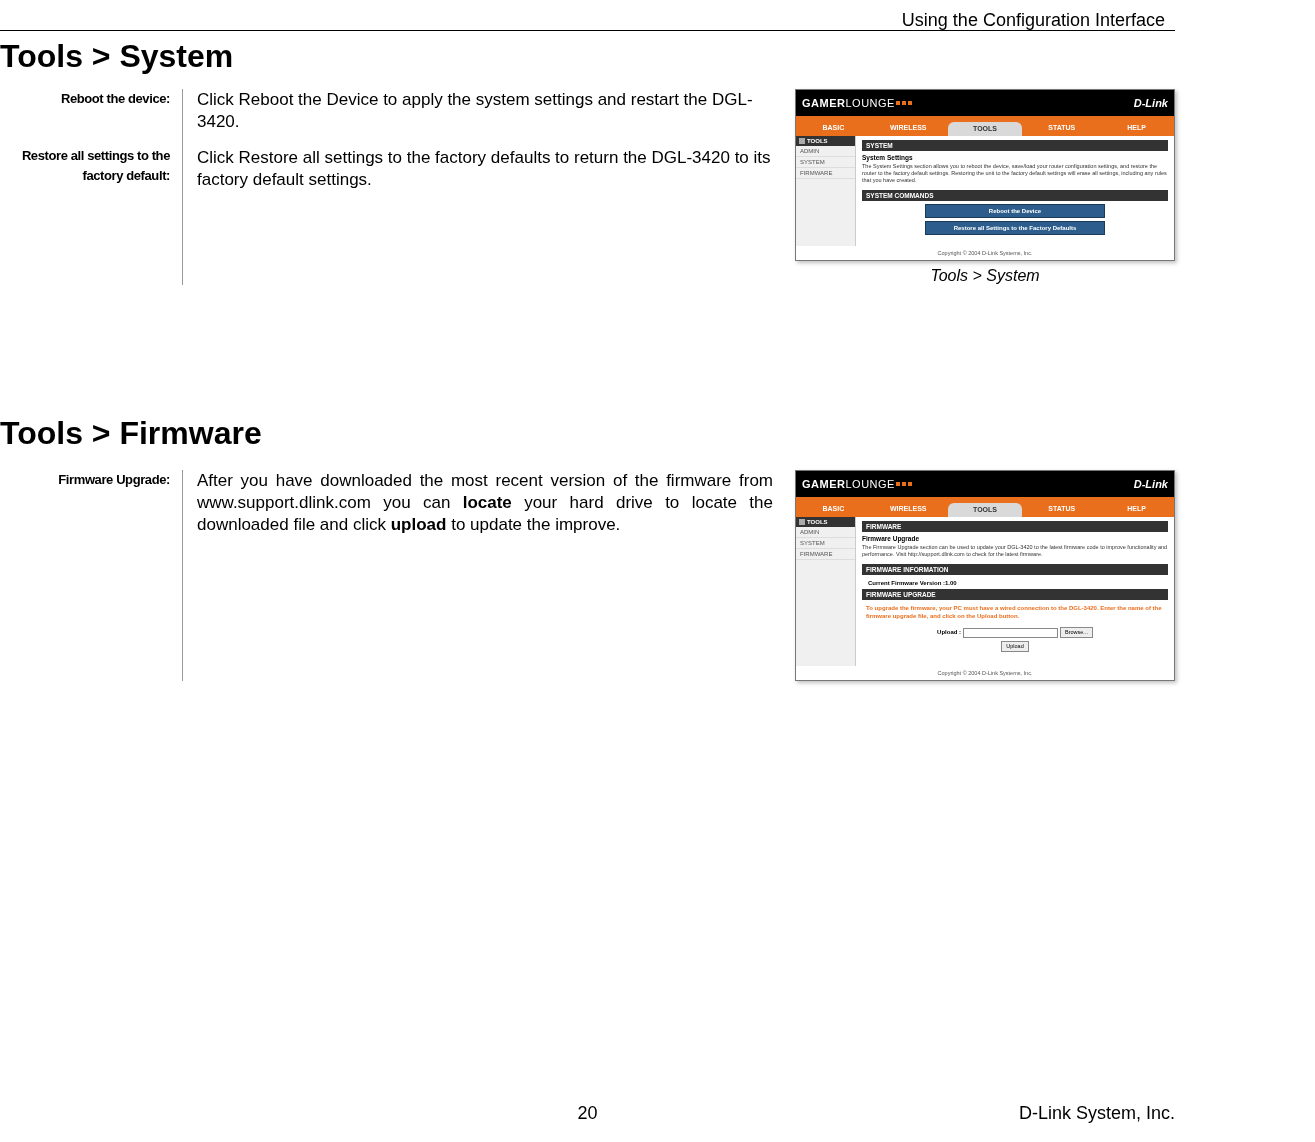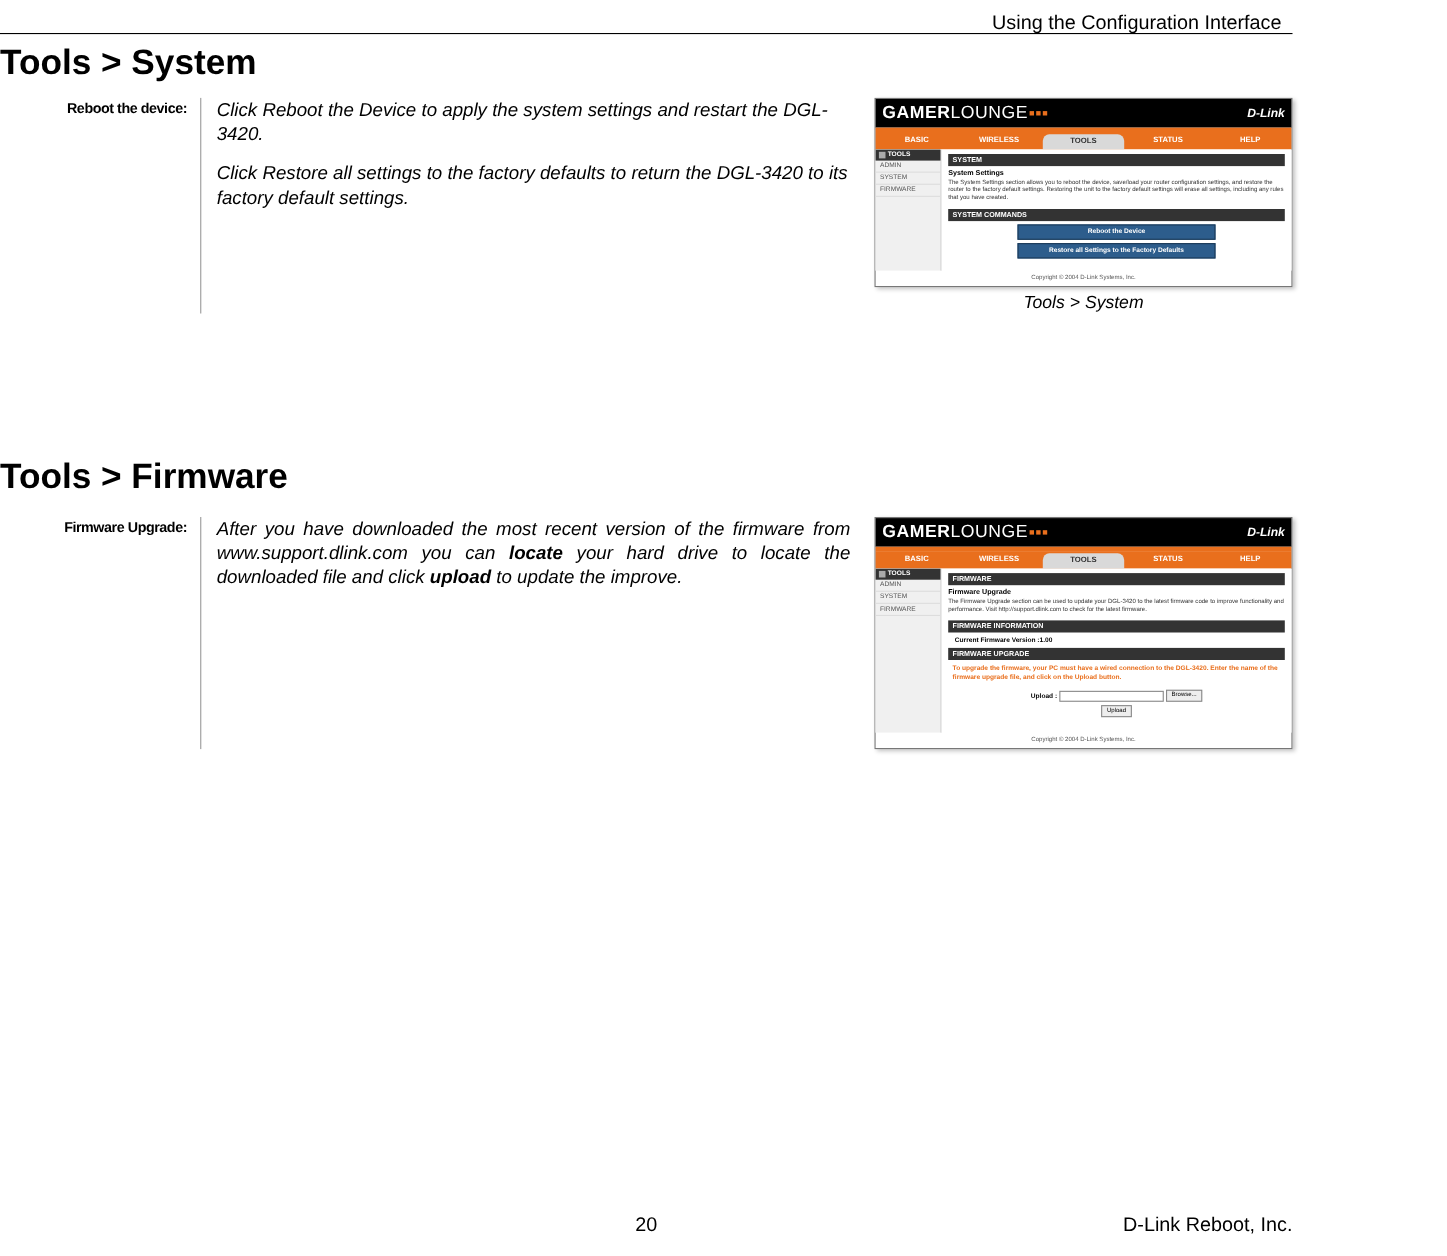--- a/index.html
+++ b/index.html
@@ -55,21 +55,20 @@
     width: 1px;
     background: #999;
     align-self: stretch;
     min-height: 40px;
   }
   .desc-col {
     width: 590px;
     padding-left: 14px;
     font-size: 17px;
     line-height: 1.3;
-    font-style: italic;
   }
   .desc-col.justify { text-align: justify; }
   .screenshot-col {
     margin-left: auto;
     width: 380px;
   }
   
   .shot {
     width: 380px;
     border: 1px solid #777;
@@ -79,21 +78,21 @@
     box-shadow: 2px 2px 4px rgba(0,0,0,.25);
   }
   .shot-header {
     background: #000;
     height: 26px;
     display: flex;
     align-items: center;
     padding: 0 6px;
     color: #fff;
   }
-  .logo-text { font-weight: 700; font-size: 16px; letter-spacing: .5px; }
+  .logo-text { font-weight: 700; font-size: 11px; letter-spacing: .5px; }
   .logo-text .l2 { font-weight: 400; }
   .sq { display: inline-block; width: 4px; height: 4px; background: #e96f1d; margin: 0 1px; }
   .dlink { margin-left: auto; font-weight: 700; font-style: italic; font-size: 11px; }
   .orange-bar { background: #e96f1d; height: 4px; }
   .nav {
     background: #e96f1d;
     display: flex;
     height: 16px;
   }
   .nav-item {
@@ -213,20 +212,21 @@
             <div class="btn-blue">Reboot the Device</div>
             <div class="btn-blue">Restore all Settings to the Factory Defaults</div>
           </div>
         </div>
         <div class="copyright">Copyright © 2004 D-Link Systems, Inc.</div>
       </div>
       <div class="caption">Tools &gt; System</div>
     </div>
   </div>
 
+  <div style="position:absolute; top:108px; left:0; width:182px; text-align:right; padding-right:12px;" class="label-col">Restore all settings to the factory default:</div>
 </div>
 
 <div class="sec2">
   <div class="section-title">Tools &gt; Firmware</div>
 
   <div class="row" style="margin-top:18px;">
     <div class="label-col">Firmware Upgrade:</div>
     <div class="divider" style="min-height:70px;"></div>
     <div class="desc-col justify">
       <span>After you have downloaded the most recent version of the firmware from www.support.dlink.com you can </span><b>locate</b><span> your hard drive to locate the downloaded file and click </span><b>upload</b><span> to update the improve.</span>
@@ -274,14 +274,14 @@
         </div>
         <div class="copyright">Copyright © 2004 D-Link Systems, Inc.</div>
       </div>
     </div>
   </div>
 </div>
 
 <div class="footer">
   <span></span>
   <span class="pg">20</span>
-  <span class="co">D-Link Reboot, Inc.</span>
+  <span class="co">D-Link System, Inc.</span>
 </div>
 
 </body></html>

